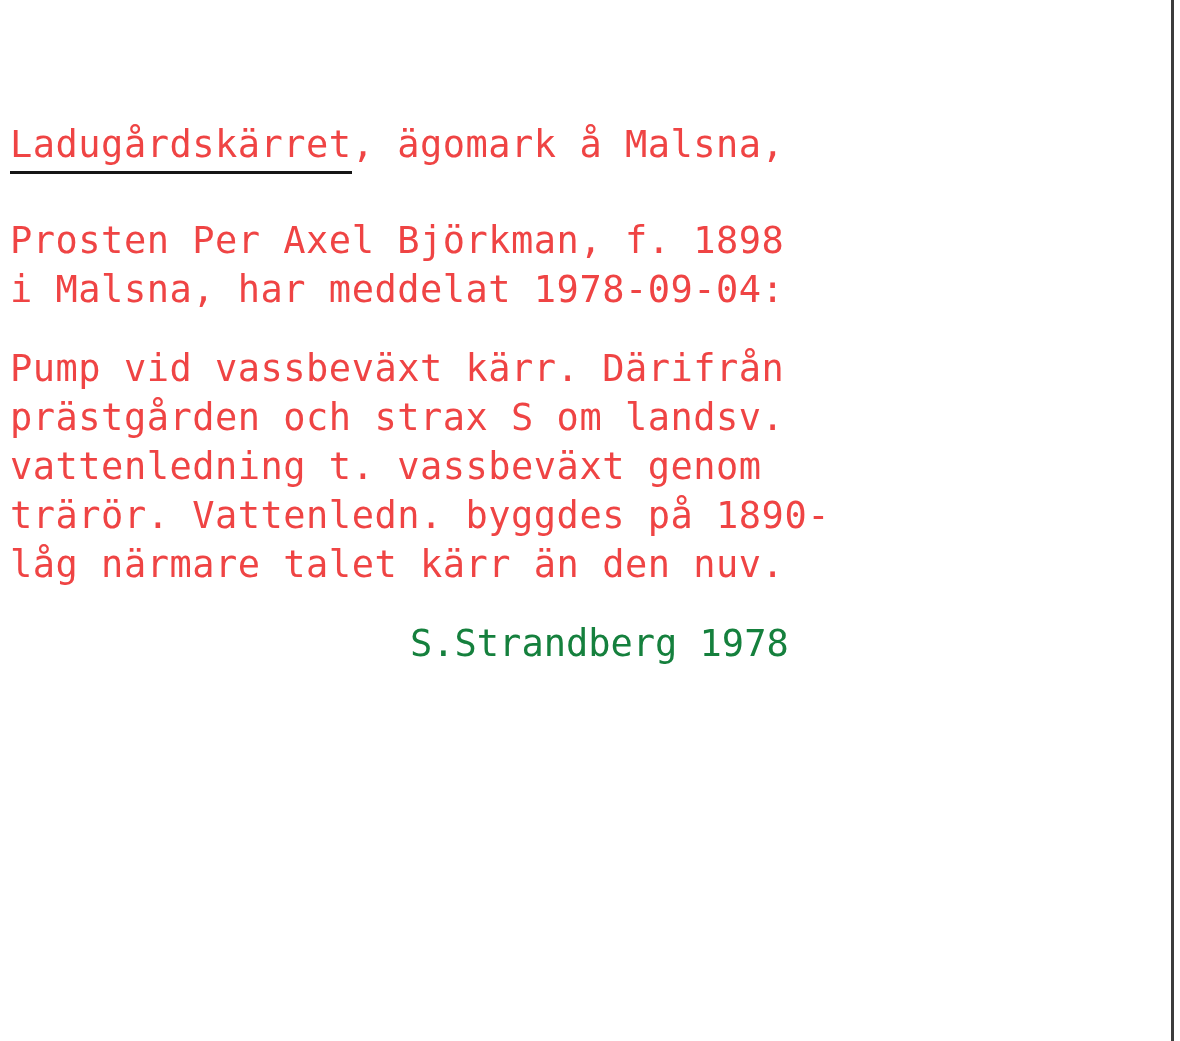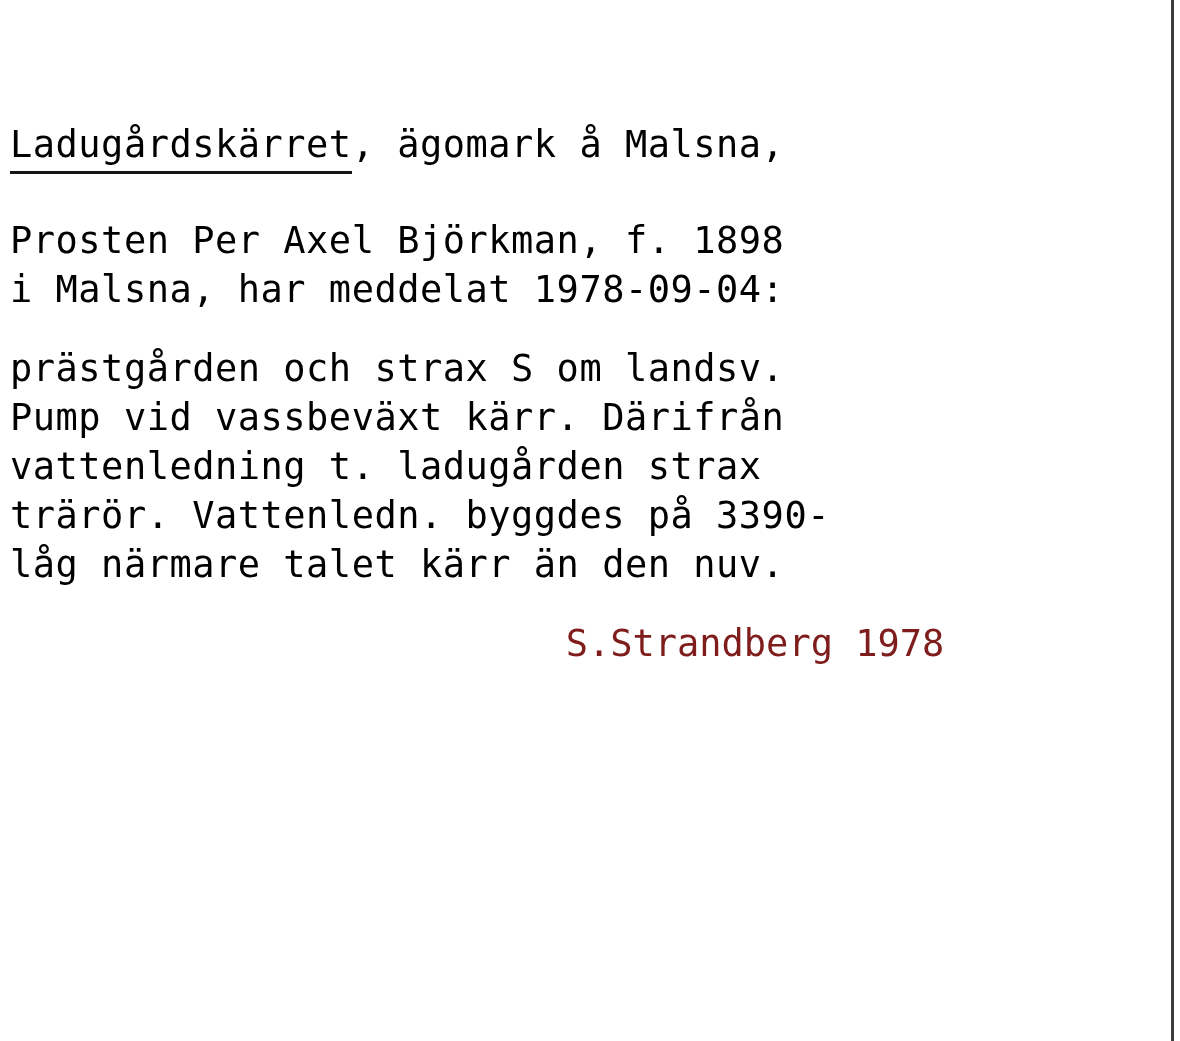--- a/index.html
+++ b/index.html
@@ -41,21 +41,21 @@
   }
 
   .headword-block {
     margin-bottom: 42px;
   }
 
   .line {
     font-size: 37px;
     line-height: 50px;
     letter-spacing: 0.5px;
-    color: #000000;
+    color: #ef4444;
     white-space: pre;
   }
 
   .headword {
     display: inline-block;
     border-bottom: 3px solid #151515;
     padding-bottom: 1px;
   }
 
   .head-line-2 {
@@ -67,23 +67,22 @@
   }
 
   .para .line {
     line-height: 49px;
   }
 
   .signature {
     padding-left: 400px;
     font-size: 37px;
     line-height: 50px;
-    color: #7f1d1d;
+    color: #15803d;
     white-space: pre;
-    text-align: center;
   }
 </style>
 </head>
 <body>
 
 <div class="card">
 
   <div class="edge-line right"></div>
 
   <div class="content">
@@ -91,23 +90,23 @@
     <div class="headword-block">
       <div class="line"><span class="headword">Ladugårdskärret</span><span>, ägomark å Malsna,</span></div>
     </div>
 
     <div class="para">
       <div class="line">Prosten Per Axel Björkman, f. 1898</div>
       <div class="line">i Malsna, har meddelat 1978-09-04:</div>
     </div>
 
     <div class="para">
+      <div class="line">Pump vid vassbeväxt kärr. Därifrån</div>
       <div class="line">prästgården och strax S om landsv.</div>
-      <div class="line">Pump vid vassbeväxt kärr. Därifrån</div>
-      <div class="line">vattenledning t. ladugården strax</div>
-      <div class="line">trärör. Vattenledn. byggdes på 3390-</div>
+      <div class="line">vattenledning t. vassbeväxt genom</div>
+      <div class="line">trärör. Vattenledn. byggdes på 1890-</div>
       <div class="line">låg närmare talet kärr än den nuv.</div>
     </div>
 
     <div class="signature">S.Strandberg 1978</div>
 
   </div>
 </div>
 
 </body></html>

